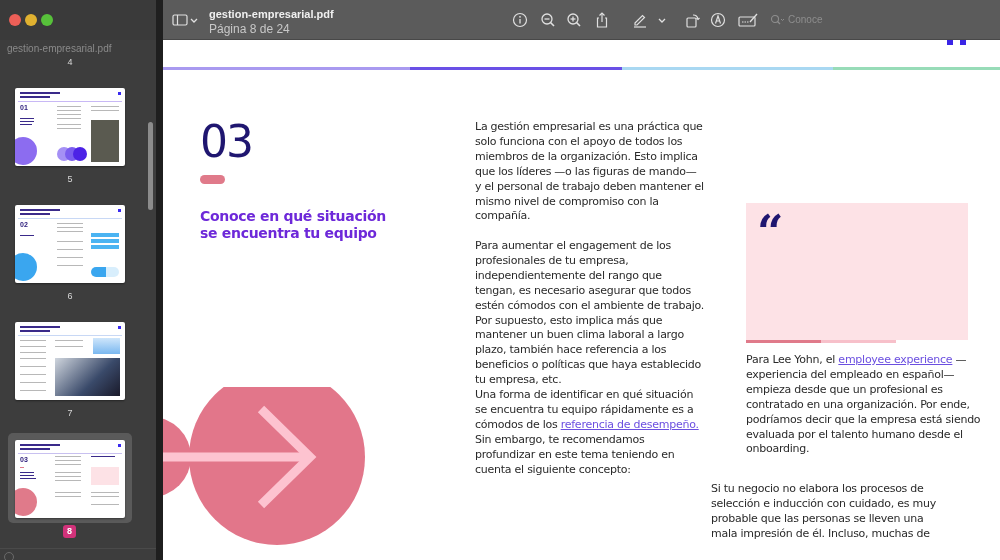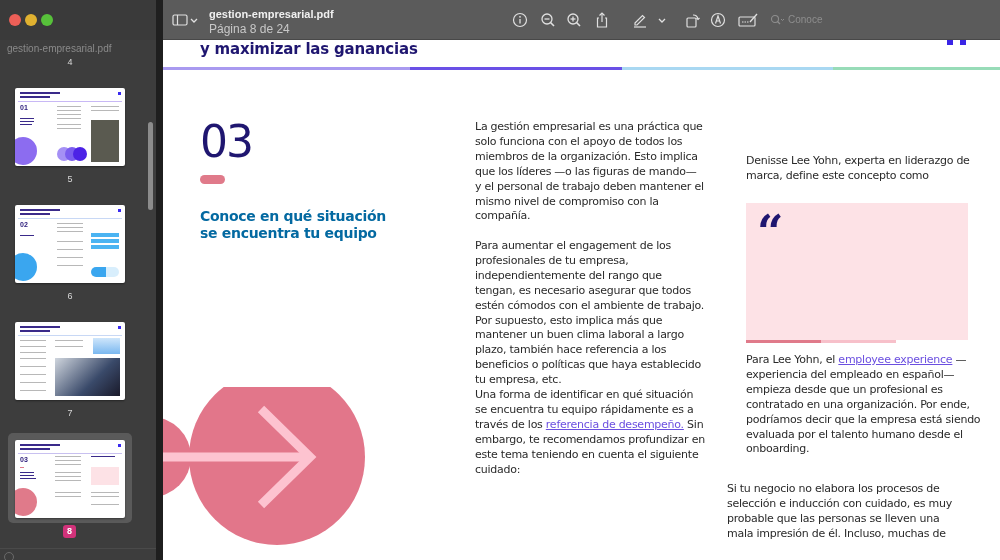--- a/index.html
+++ b/index.html
@@ -42,38 +42,38 @@
   .search-placeholder { position: absolute; left: 18px; top: 2px; font-size: 10px; color: #8e8e8e; }
 
   
   .page { position: absolute; left: 163px; top: 40px; width: 837px; height: 520px; background: #fff; overflow: hidden; }
   .title-cont { position: absolute; left: 37px; top: 0px; font-size: 15px; font-weight: bold; color: #1f1670; font-family: "DejaVu Sans", sans-serif; letter-spacing: -0.2px; }
   .seg { position: absolute; top: 27px; height: 3px; }
   .corner-dot { position: absolute; top: 0; width: 6px; height: 5px; background: #3a25e6; }
 
   .big-num { position: absolute; left: 37px; top: 76px; font-size: 44px; color: #1f1670; font-family: "DejaVu Sans", sans-serif; font-weight: normal; letter-spacing: -2px; }
   .pill { position: absolute; left: 37px; top: 135px; width: 25px; height: 9px; border-radius: 5px; background: #e07a8a; }
-  .section-title { position: absolute; left: 37px; top: 168px; width: 200px; font-size: 14px; line-height: 17px; font-weight: bold; color: #0369a1; font-family: "DejaVu Sans", sans-serif; letter-spacing: -0.3px; }
+  .section-title { position: absolute; left: 37px; top: 168px; width: 200px; font-size: 14px; line-height: 17px; font-weight: bold; color: #6d28d9; font-family: "DejaVu Sans", sans-serif; letter-spacing: -0.3px; }
 
   .col-text { position: absolute; font-size: 11px; line-height: 14.9px; color: #2a2a2a; font-family: "DejaVu Sans", sans-serif; letter-spacing: -0.25px; }
   .link { color: #6b4fe0; text-decoration: underline; }
 
   .col2-p1 { left: 312px; top: 80px; width: 230px; }
   .col2-p2 { left: 312px; top: 199px; width: 230px; }
   .col2-p3 { left: 312px; top: 348px; width: 230px; }
 
   .col3-title { position: absolute; left: 583px; top: 82px; font-size: 14px; font-weight: bold; color: #1f1670; font-family: "DejaVu Sans", sans-serif; letter-spacing: -0.4px; }
   .col3-p1 { left: 583px; top: 114px; width: 230px; }
   .quote-box { position: absolute; left: 583px; top: 163px; width: 222px; height: 137px; background: #fde2e6; }
   .quote-mark { position: absolute; left: 11px; top: 4px; font-size: 46px; font-weight: bold; color: #1f1670; font-family: "DejaVu Serif", serif; line-height: 50px; }
   .quote-text { position: absolute; left: 11px; top: 50px; width: 210px; font-size: 15.5px; line-height: 19px; color: #1f1670; font-family: "DejaVu Sans", sans-serif; letter-spacing: -0.4px; }
   .quote-bar1 { position: absolute; left: 583px; top: 300px; width: 75px; height: 3px; background: #e07a8a; }
   .quote-bar2 { position: absolute; left: 658px; top: 300px; width: 75px; height: 3px; background: #f7c0ca; }
   .col3-p2 { left: 583px; top: 313px; width: 235px; }
-  .col3-p3 { left: 564px; top: 442px; width: 235px; }
+  .col3-p3 { left: 548px; top: 442px; width: 235px; }
 
   .arrow-art { position: absolute; left: 0; top: 347px; width: 220px; height: 180px; }
 </style>
 </head>
 <body>
 
 <div class="window">
 
   <div class="sidebar">
     <div class="sidebar-top"></div>
@@ -266,21 +266,20 @@
   <div class="search-box">
     <svg style="position:absolute;left:0;top:2px;" width="16" height="12" viewBox="0 0 16 12">
         <circle cx="5" cy="5" r="3.5" fill="none" stroke="#8e8e8e" stroke-width="1.1"></circle>
         <line x1="7.5" y1="7.5" x2="10" y2="10" stroke="#8e8e8e" stroke-width="1.2"></line>
         <polyline points="11,5 12.5,6.5 14,5" fill="none" stroke="#8e8e8e" stroke-width="1"></polyline>
       </svg>
     <span class="search-placeholder">Conoce</span>
   </div>
 
   <div class="page">
-    <div class="title-cont">y maximizar las ganancias</div>
     <div class="corner-dot" style="left:784px;"></div>
     <div class="corner-dot" style="left:797px;"></div>
 
     <div class="seg" style="left:0;width:247px;background:#a99af0;"></div>
     <div class="seg" style="left:247px;width:212px;background:#6a50e6;"></div>
     <div class="seg" style="left:459px;width:211px;background:#a9d8f2;"></div>
     <div class="seg" style="left:670px;width:167px;background:#98dcb8;"></div>
 
     <div class="big-num">03</div>
     <div class="pill"></div>
@@ -290,23 +289,22 @@
       <svg width="220" height="180" viewBox="0 0 220 180">
         <circle cx="-12" cy="70" r="40" fill="#e2768a"></circle>
         <circle cx="114" cy="70" r="88" fill="#e2768a"></circle>
         <line x1="0" y1="70" x2="145" y2="70" stroke="#fdc3d0" stroke-width="9"></line>
         <polyline points="98,22 147,70 98,118" fill="none" stroke="#fdc3d0" stroke-width="9"></polyline>
       </svg>
     </div>
 
     <div class="col-text col2-p1">La gestión empresarial es una práctica que solo funciona con el apoyo de todos los miembros de la organización. Esto implica que los líderes —o las figuras de mando— y el personal de trabajo deben mantener el mismo nivel de compromiso con la compañía.</div>
     <div class="col-text col2-p2">Para aumentar el engagement de los profesionales de tu empresa, independientemente del rango que tengan, es necesario asegurar que todos estén cómodos con el ambiente de trabajo. Por supuesto, esto implica más que mantener un buen clima laboral a largo plazo, también hace referencia a los beneficios o políticas que haya establecido tu empresa, etc.</div>
-    <div class="col-text col2-p3"><span>Una forma de identificar en qué situación se encuentra tu equipo rápidamente es a través de los </span><span class="link">referencia de desempeño.</span><span> Sin embargo, te recomendamos profundizar en este tema teniendo en cuenta el siguiente cuidado:</span></div>
-
-    <div class="col-text col3-p1">Denisse Lee Yohn, experta en liderazgo de marca, define este concepto como</div>
+    <div class="col-text col2-p3"><span>Una forma de identificar en qué situación se encuentra tu equipo rápidamente es a cómodos de los </span><span class="link">referencia de desempeño.</span><span> Sin embargo, te recomendamos profundizar en este tema teniendo en cuenta el siguiente concepto:</span></div>
+
 
     <div class="quote-box">
       <div class="quote-mark">“</div>
     </div>
     <div class="quote-bar1"></div>
     <div class="quote-bar2"></div>
 
     <div class="col-text col3-p2"><span>Para Lee Yohn, el </span><span class="link">employee experience</span><span> —experiencia del empleado en español— empieza desde que un profesional es contratado en una organización. Por ende, podríamos decir que la empresa está siendo evaluada por el talento humano desde el onboarding.</span></div>
     <div class="col-text col3-p3">Si tu negocio no elabora los procesos de selección e inducción con cuidado, es muy probable que las personas se lleven una mala impresión de él. Incluso, muchas de</div>
   </div>

